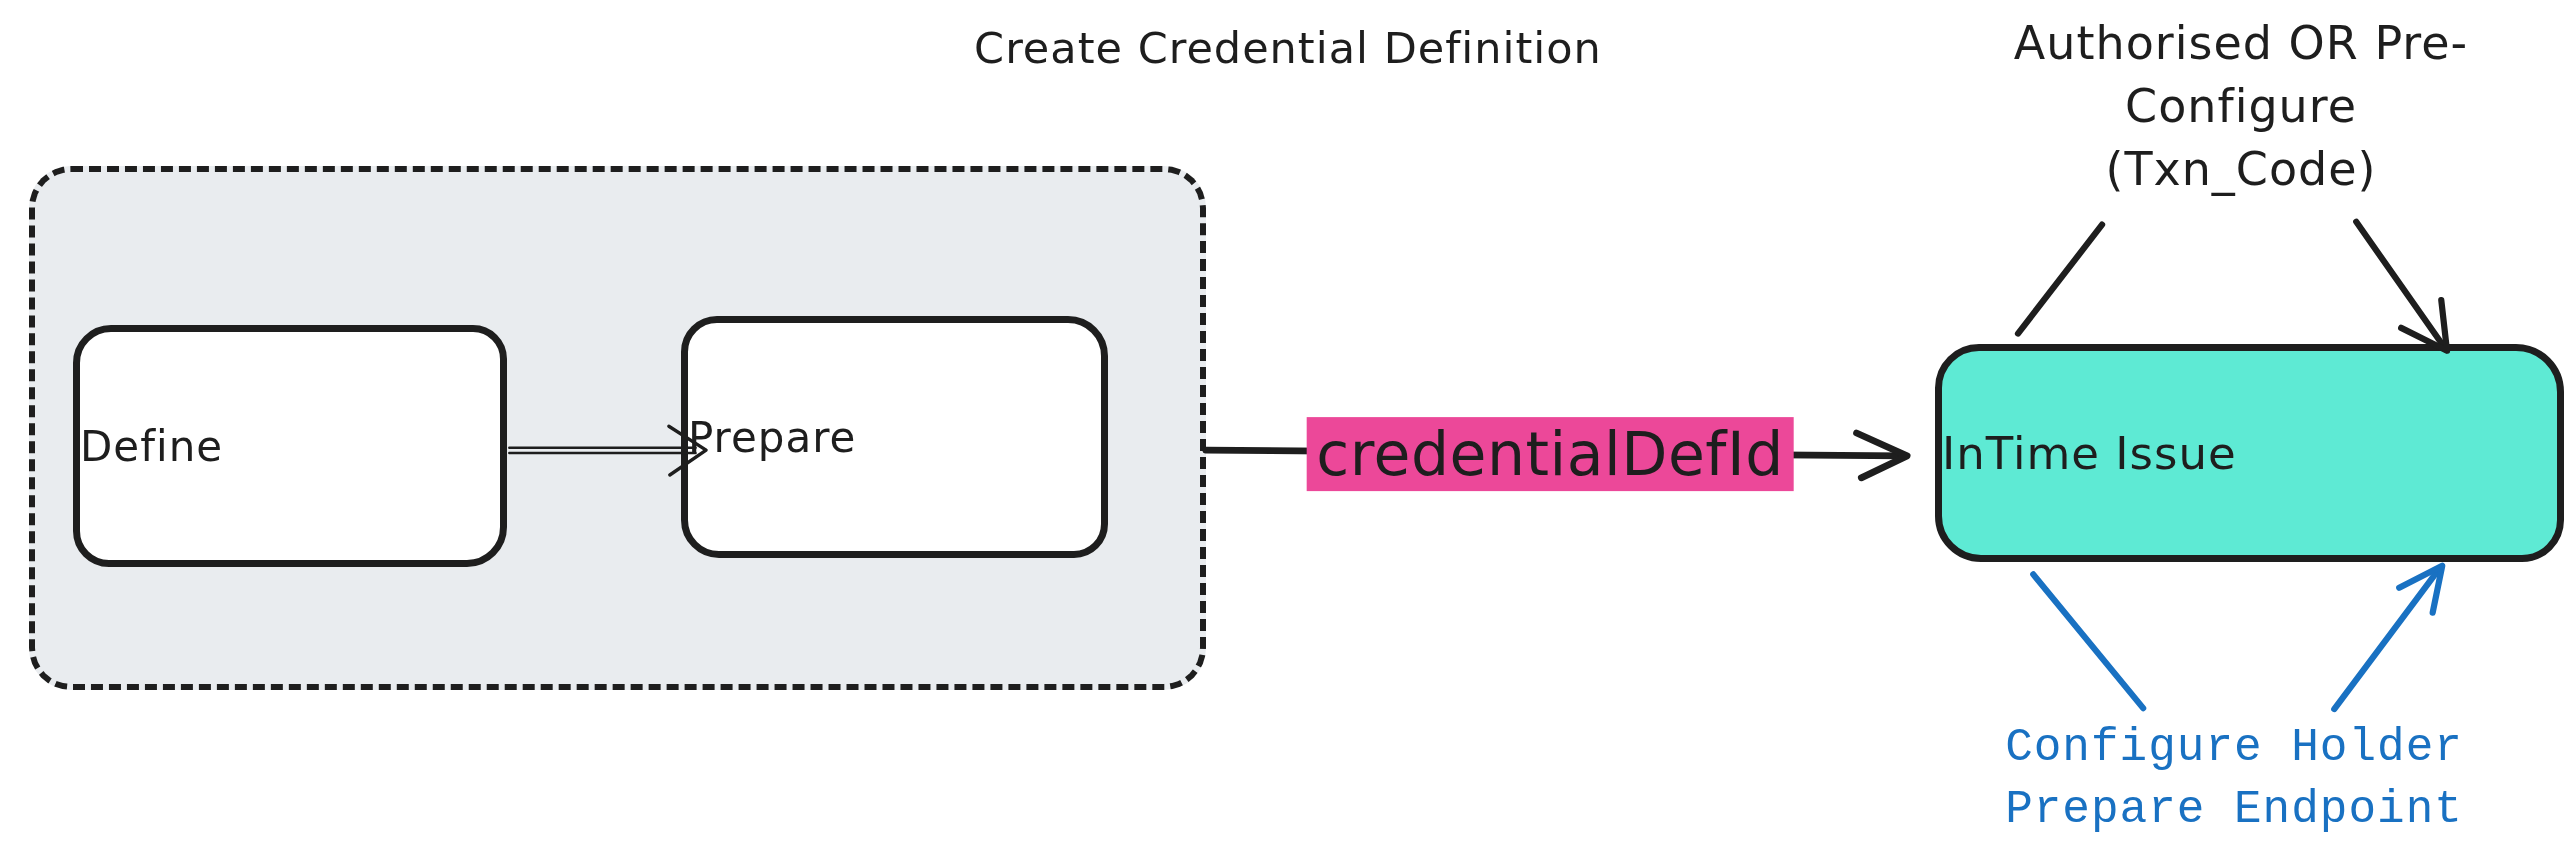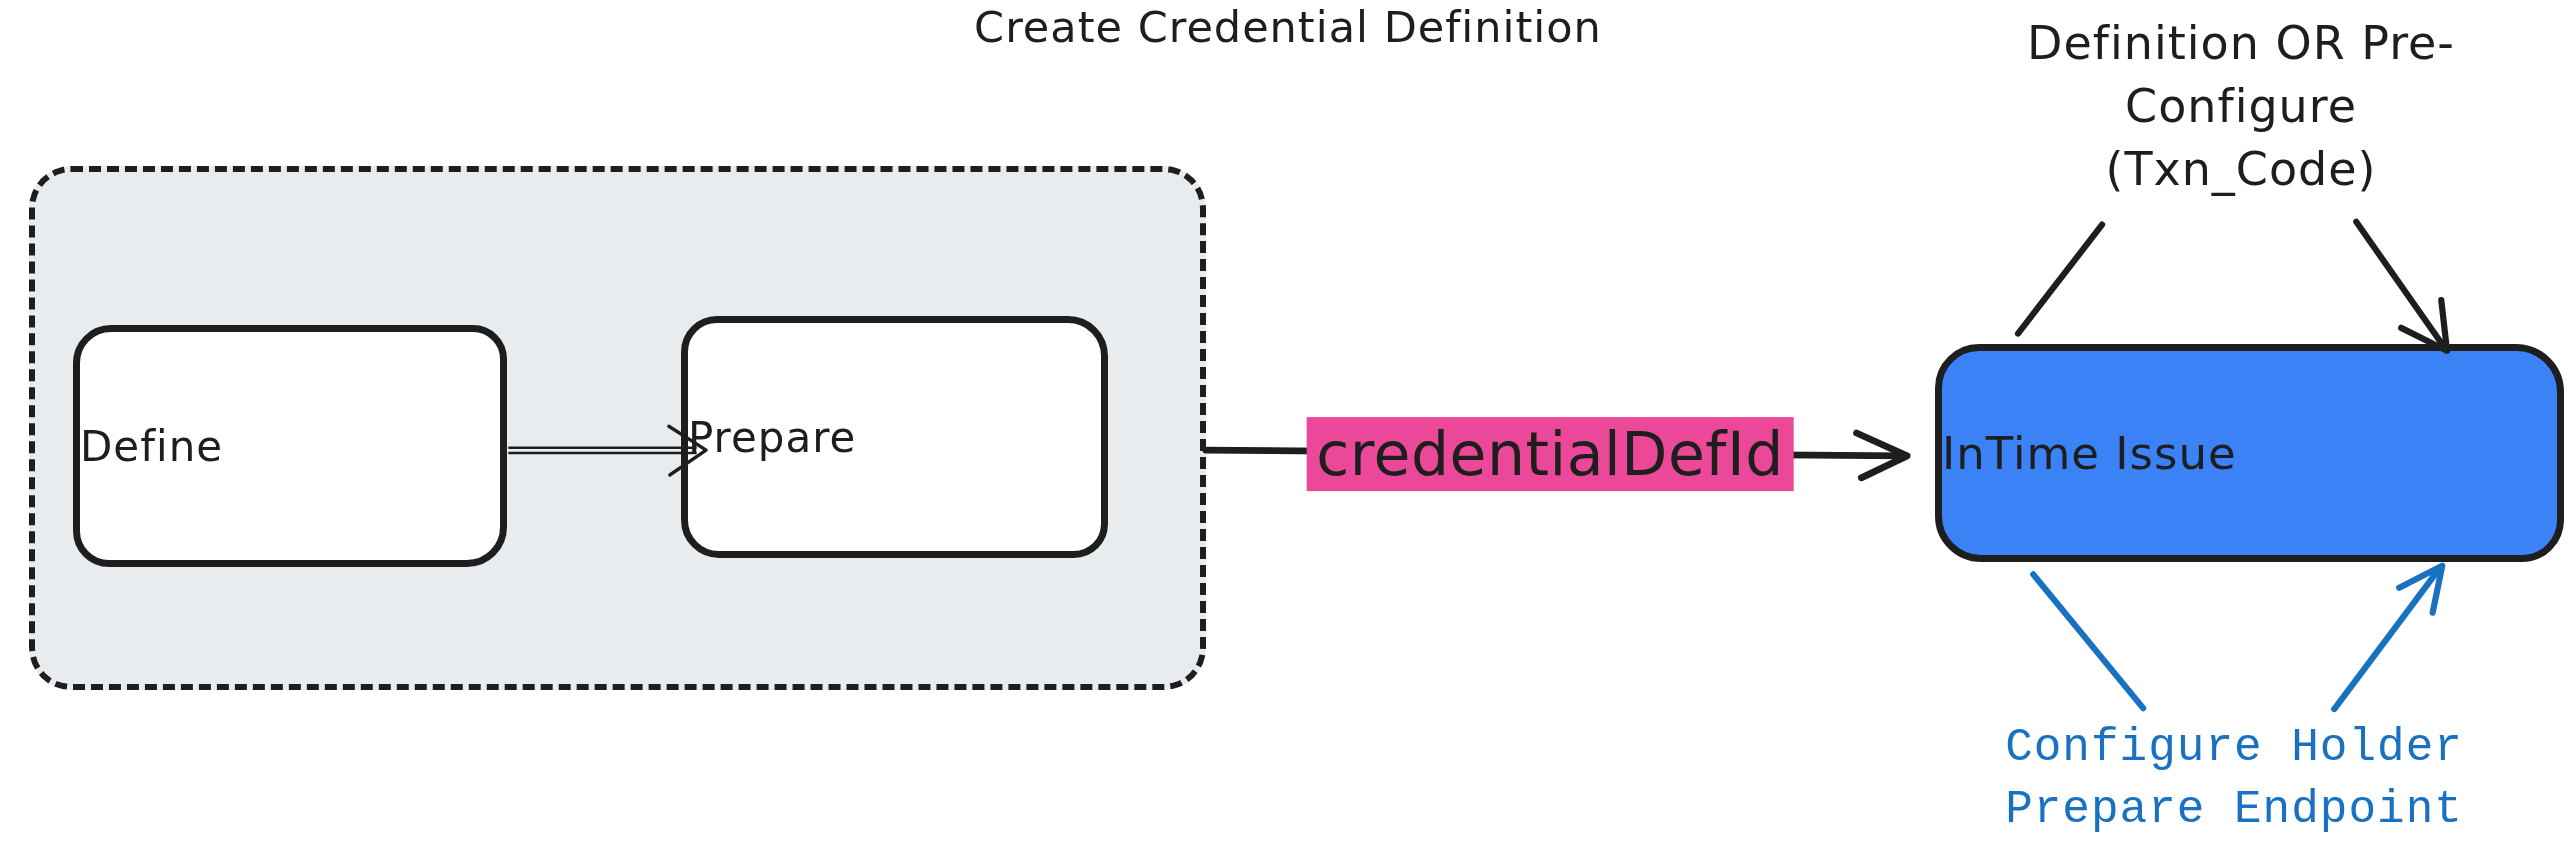--- a/index.html
+++ b/index.html
@@ -22,21 +22,21 @@
     left: 29px; top: 166px;
     width: 1177px; height: 524px;
     box-sizing: border-box;
     background: #e9ecef;
     border: 6.7px dashed #1e1e1e;
     border-radius: 42px;
     z-index: 1;
   }
   .cluster-title {
     position: absolute;
-    left: 0; top: 2px;
+    left: 0; top: 23px;
     width: 100%;
     text-align: center;
     font-size: 43px;
     letter-spacing: 1px;
     color: #1e1e1e;
     z-index: 2;
   }
   
   .node {
     position: absolute;
@@ -46,21 +46,21 @@
     display: flex;
     align-items: center;
     font-size: 42px;
     letter-spacing: 1px;
     z-index: 2;
   }
   .node-define  { left: 73px;  top: 325px; width: 434px; height: 242px; border-radius: 38px 34px 40px 36px; }
   .node-prepare { left: 681px; top: 316px; width: 427px; height: 242px; border-radius: 36px 40px 34px 38px; }
   .node-intime  {
     left: 1935px; top: 344px; width: 629px; height: 218px;
-    background: #3b82f6;
+    background: #5eead4;
     border-radius: 44px 48px 42px 46px;
     font-size: 45px;
   }
   
   svg.wires {
     position: absolute;
     left: 0; top: 0;
     width: 2576px; height: 864px;
     z-index: 3;
     pointer-events: none;
@@ -141,21 +141,21 @@
     <line x1="2128" y1="601" x2="2243" y2="741" stroke="#1971c2" stroke-width="6.5" stroke-linecap="round"></line>
     <g stroke="#1971c2" fill="none" stroke-linecap="round" stroke-linejoin="round" stroke-width="6.5">
       <line x1="2443" y1="742" x2="2553" y2="595"></line>
       <polyline points="2511,615 2556,592 2546,641"></polyline>
     </g>
   </svg>
 
   <div class="edge-label">credentialDefId</div>
 
   <div class="annotation annotation-top">
-    <div>Definition OR Pre-</div>
+    <div>Authorised OR Pre-</div>
     <div>Configure</div>
     <div>(Txn_Code)</div>
   </div>
 
   <div class="annotation annotation-blue">
     <div>Configure Holder</div>
     <div>Prepare Endpoint</div>
   </div>
 
 </div>

